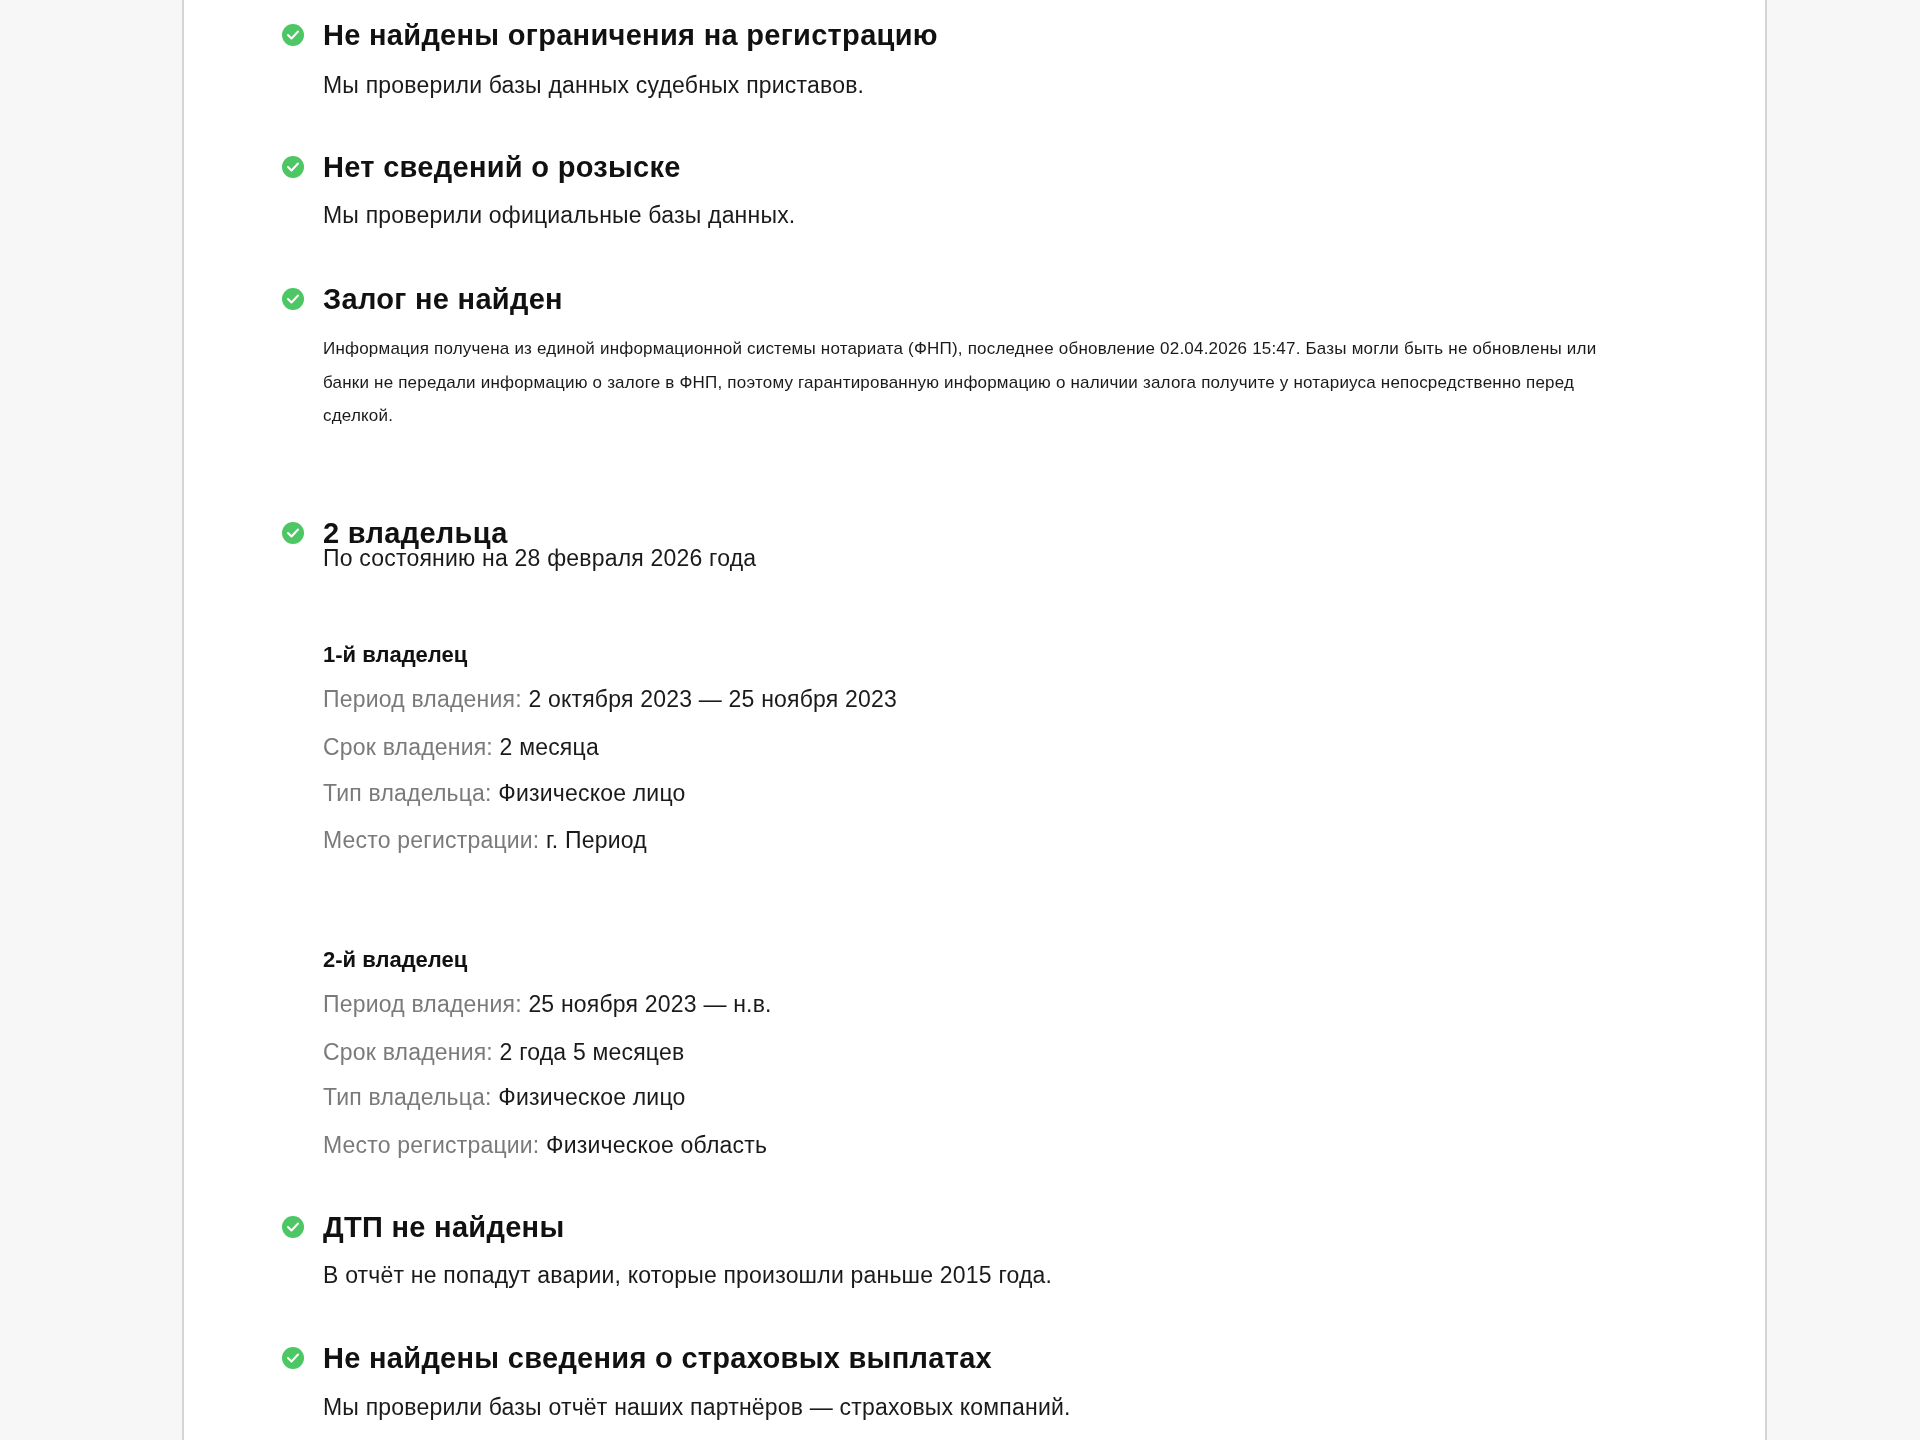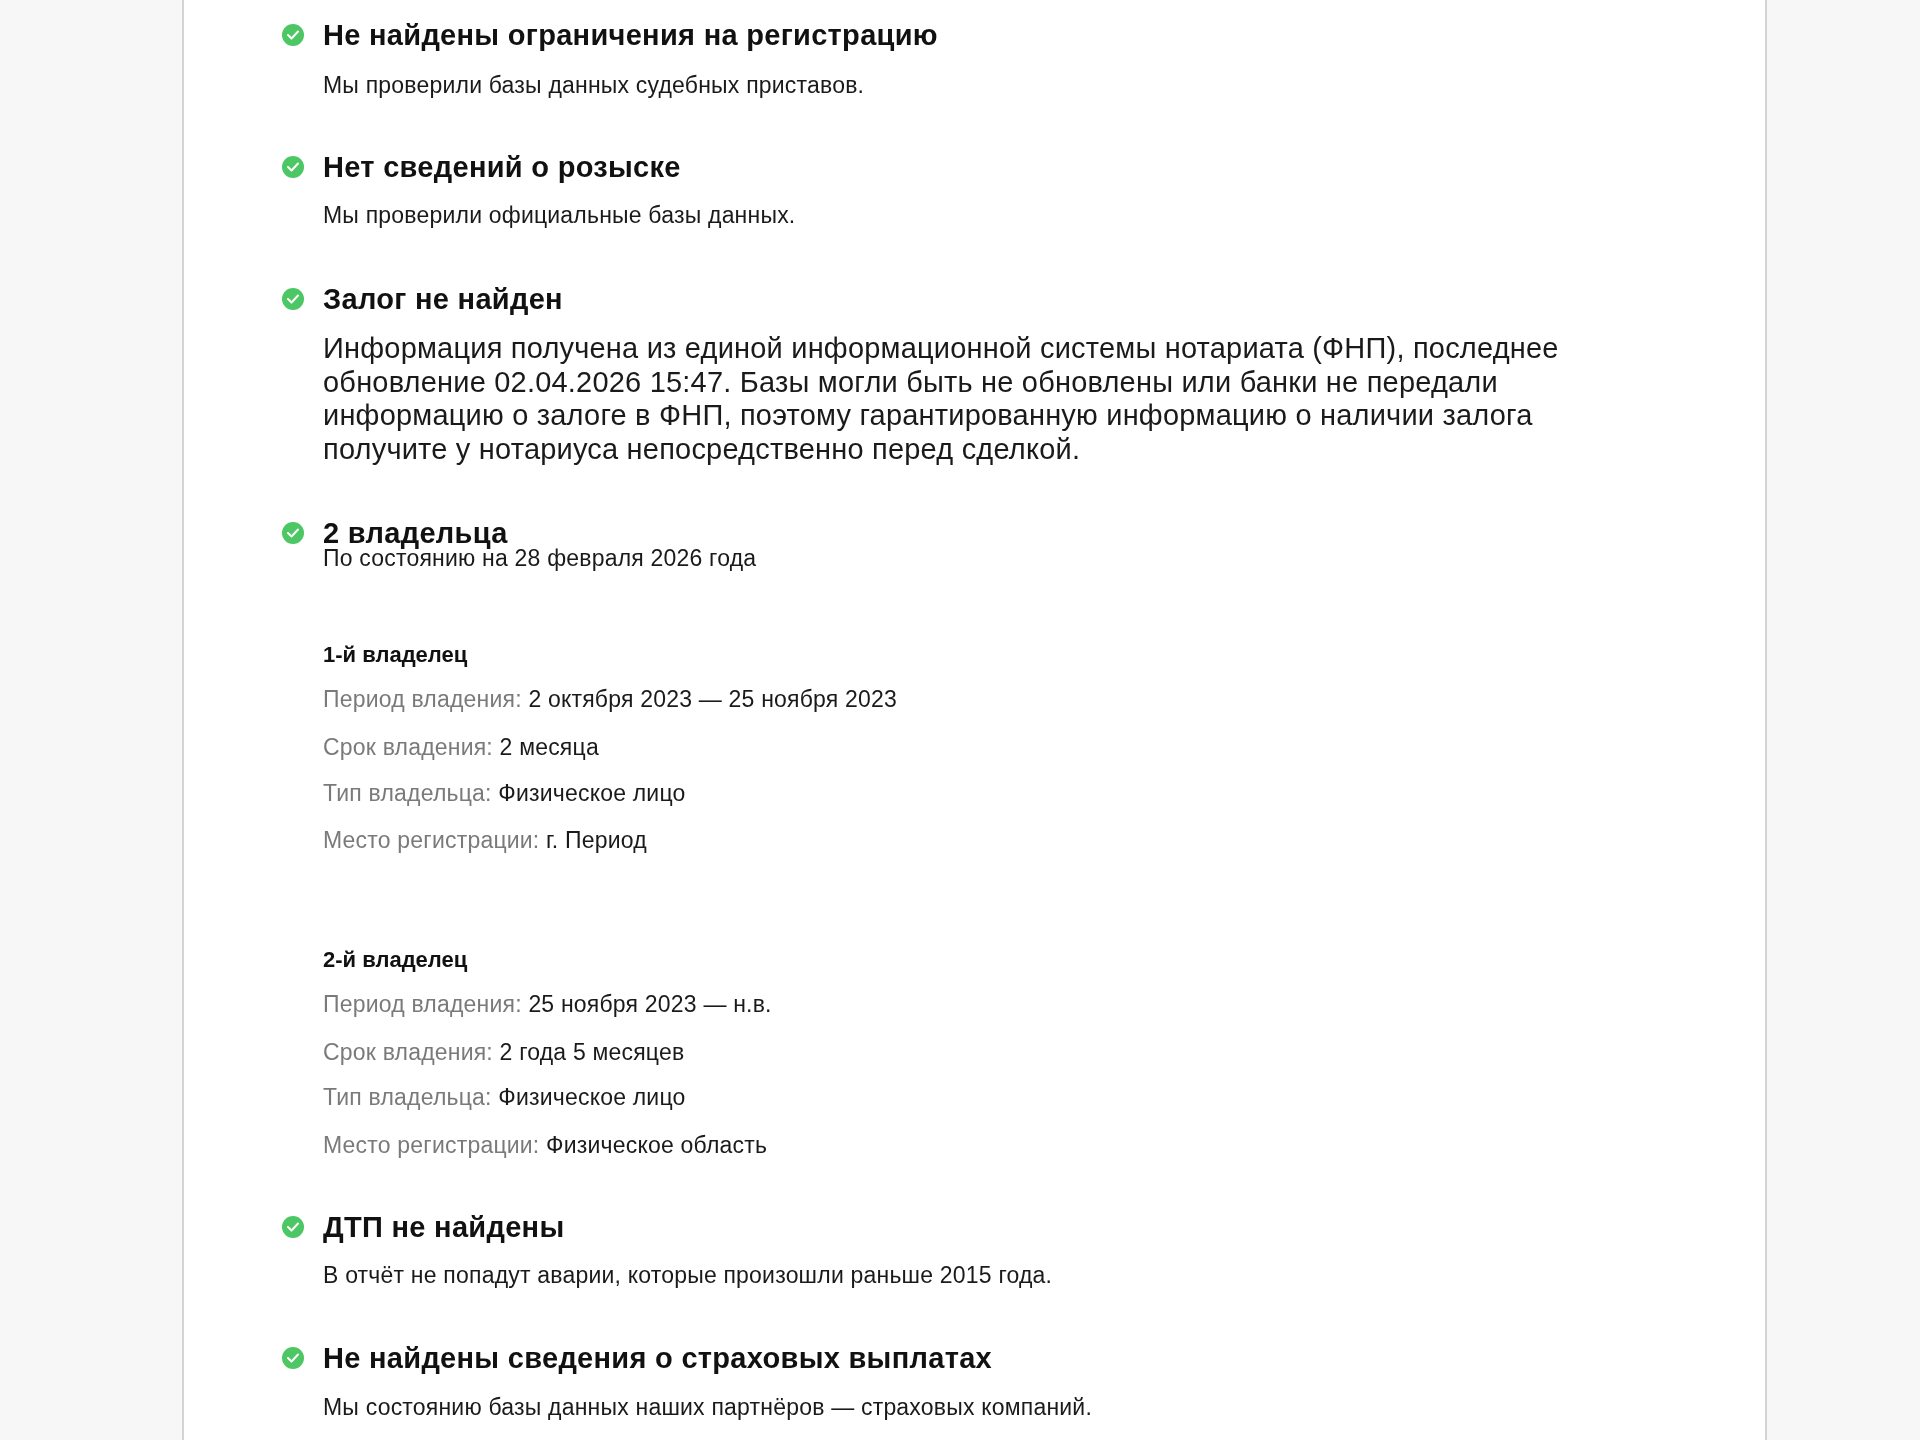--- a/index.html
+++ b/index.html
@@ -23,21 +23,21 @@
   .check svg { position:absolute; left:5px; top:6px; }
   .heading {
     position:absolute; left:323px; font-weight:bold; font-size:29px; line-height:34px;
     color:#111111; white-space:nowrap; letter-spacing:0.3px;
   }
   .text {
     position:absolute; left:323px; font-size:23px; line-height:33px; color:#1a1a1a;
     white-space:nowrap; letter-spacing:0.2px;
   }
   .para {
-    position:absolute; left:323px; width:1290px; font-size:29px; line-height:33.5px; color:#1a1a1a;
+    position:absolute; left:323px; width:1290px; font-size:17px; line-height:33.5px; color:#1a1a1a;
     letter-spacing:0.2px;
   }
   .owner-title {
     position:absolute; left:323px; font-weight:bold; font-size:22px; line-height:30px; color:#111111;
     white-space:nowrap;
   }
   .row { position:absolute; left:323px; font-size:23px; line-height:30px; white-space:nowrap; letter-spacing:0.2px; }
   .row .lbl { color:#7a7a7a; }
   .row .val { color:#1a1a1a; }
 </style>
@@ -112,14 +112,14 @@
   <div class="text" style="top:1259px;">В отчёт не попадут аварии, которые произошли раньше 2015 года.</div>
 </div>
 
 <div>
   <span class="check" style="top:1347px;">
     <svg width="12" height="10" viewBox="0 0 12 10">
         <path d="M1 5 L4.5 8.5 L11 1.5" fill="none" stroke="#fff" stroke-width="2" stroke-linecap="round" stroke-linejoin="round"></path>
       </svg>
   </span>
   <div class="heading" style="top:1341px;">Не найдены сведения о страховых выплатах</div>
-  <div class="text" style="top:1391px;">Мы состоянию базы данных наших партнёров — страховых компаний.</div>
+  <div class="text" style="top:1391px;">Мы проверили базы отчёт наших партнёров — страховых компаний.</div>
 </div>
 
 </body></html>

